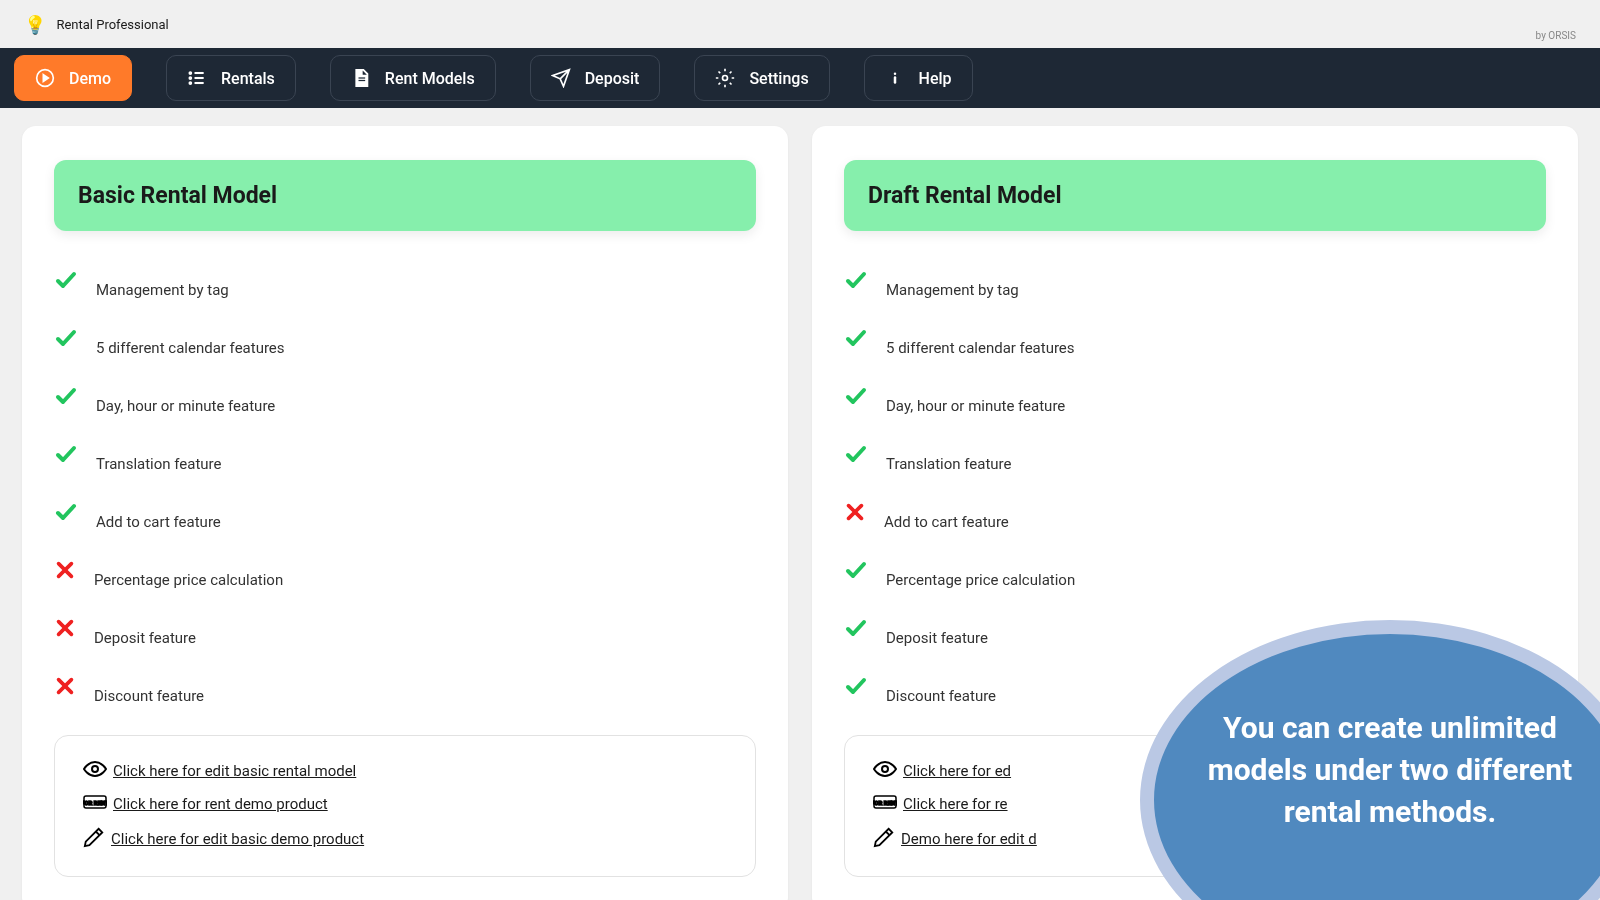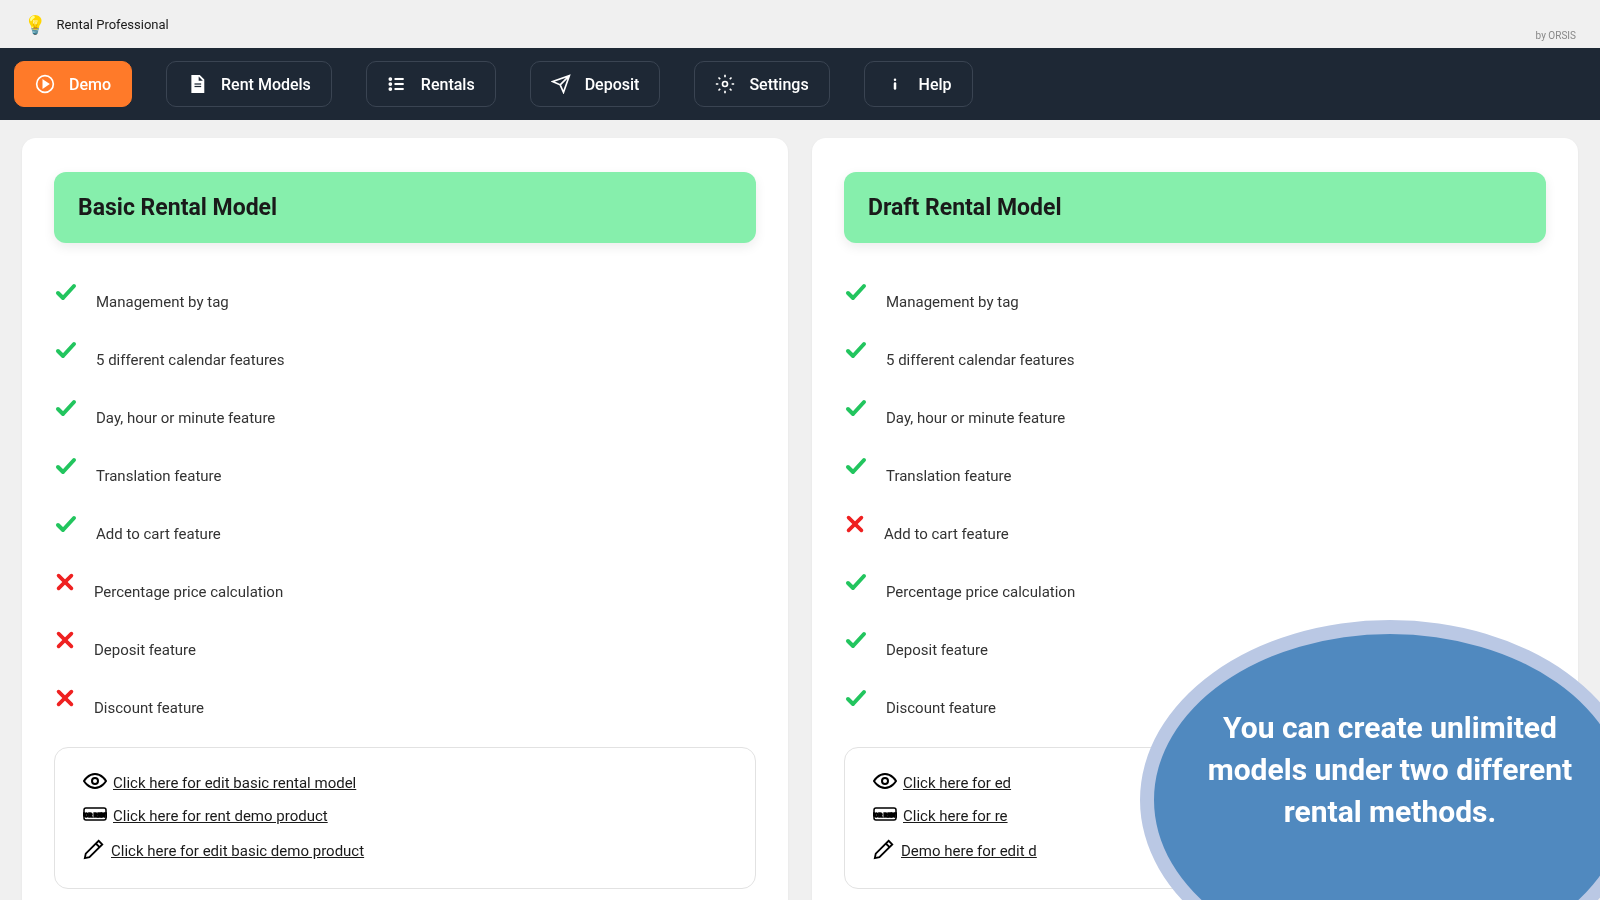--- a/index.html
+++ b/index.html
@@ -30,21 +30,21 @@
       font-size: 13px;
       color: #1a1a1a;
     }
     .by-orsis {
       font-size: 10px;
       color: #888;
       margin-top: 23px;
     }
     .nav-bar {
       background: #1e2835;
-      height: 72px;
+      height: 60px;
       display: flex;
       align-items: center;
       padding: 0 14px;
       gap: 34px;
     }
     .nav-item {
       display: flex;
       align-items: center;
       gap: 14px;
       padding: 12px 20px;
@@ -169,44 +169,44 @@
     <span class="nav-icon">
       <svg viewBox="0 0 24 24" fill="none" stroke="currentColor" stroke-width="2">
           <circle cx="12" cy="12" r="10"></circle>
           <polygon points="10,8 16,12 10,16" fill="currentColor"></polygon>
         </svg>
     </span>
     <span>Demo</span>
   </div>
   <div class="nav-item">
     <span class="nav-icon">
-      <svg viewBox="0 0 24 24" fill="currentColor">
-          <path d="M6 2h9l5 5v15H6V2zm8 1v5h5" fill="#fff"></path>
-          <path d="M6 2h9l5 5v15H6V2z" fill="none" stroke="#fff" stroke-width="1.5"></path>
-          <line x1="9" y1="12" x2="17" y2="12" stroke="#1e2835" stroke-width="1.5"></line>
-          <line x1="9" y1="15" x2="17" y2="15" stroke="#1e2835" stroke-width="1.5"></line>
-        </svg>
-    </span>
-    <span>Rent Models</span>
-  </div>
-  <div class="nav-item">
-    <span class="nav-icon">
       <svg viewBox="0 0 24 24" fill="none" stroke="currentColor" stroke-width="2.5">
           <line x1="9" y1="6" x2="20" y2="6"></line>
           <line x1="9" y1="12" x2="20" y2="12"></line>
           <line x1="9" y1="18" x2="20" y2="18"></line>
           <circle cx="4" cy="6" r="1" fill="currentColor"></circle>
           <circle cx="4" cy="12" r="1" fill="currentColor"></circle>
           <circle cx="4" cy="18" r="1" fill="currentColor"></circle>
         </svg>
     </span>
     <span>Rentals</span>
   </div>
   <div class="nav-item">
     <span class="nav-icon">
+      <svg viewBox="0 0 24 24" fill="currentColor">
+          <path d="M6 2h9l5 5v15H6V2zm8 1v5h5" fill="#fff"></path>
+          <path d="M6 2h9l5 5v15H6V2z" fill="none" stroke="#fff" stroke-width="1.5"></path>
+          <line x1="9" y1="12" x2="17" y2="12" stroke="#1e2835" stroke-width="1.5"></line>
+          <line x1="9" y1="15" x2="17" y2="15" stroke="#1e2835" stroke-width="1.5"></line>
+        </svg>
+    </span>
+    <span>Rent Models</span>
+  </div>
+  <div class="nav-item">
+    <span class="nav-icon">
       <svg viewBox="0 0 24 24" fill="none" stroke="currentColor" stroke-width="2">
           <path d="M22 2L11 13M22 2l-7 20-4-9-9-4 20-7z"></path>
         </svg>
     </span>
     <span>Deposit</span>
   </div>
   <div class="nav-item">
     <span class="nav-icon">
       <svg viewBox="0 0 24 24" fill="none" stroke="currentColor" stroke-width="2">
           <circle cx="12" cy="12" r="3"></circle>

